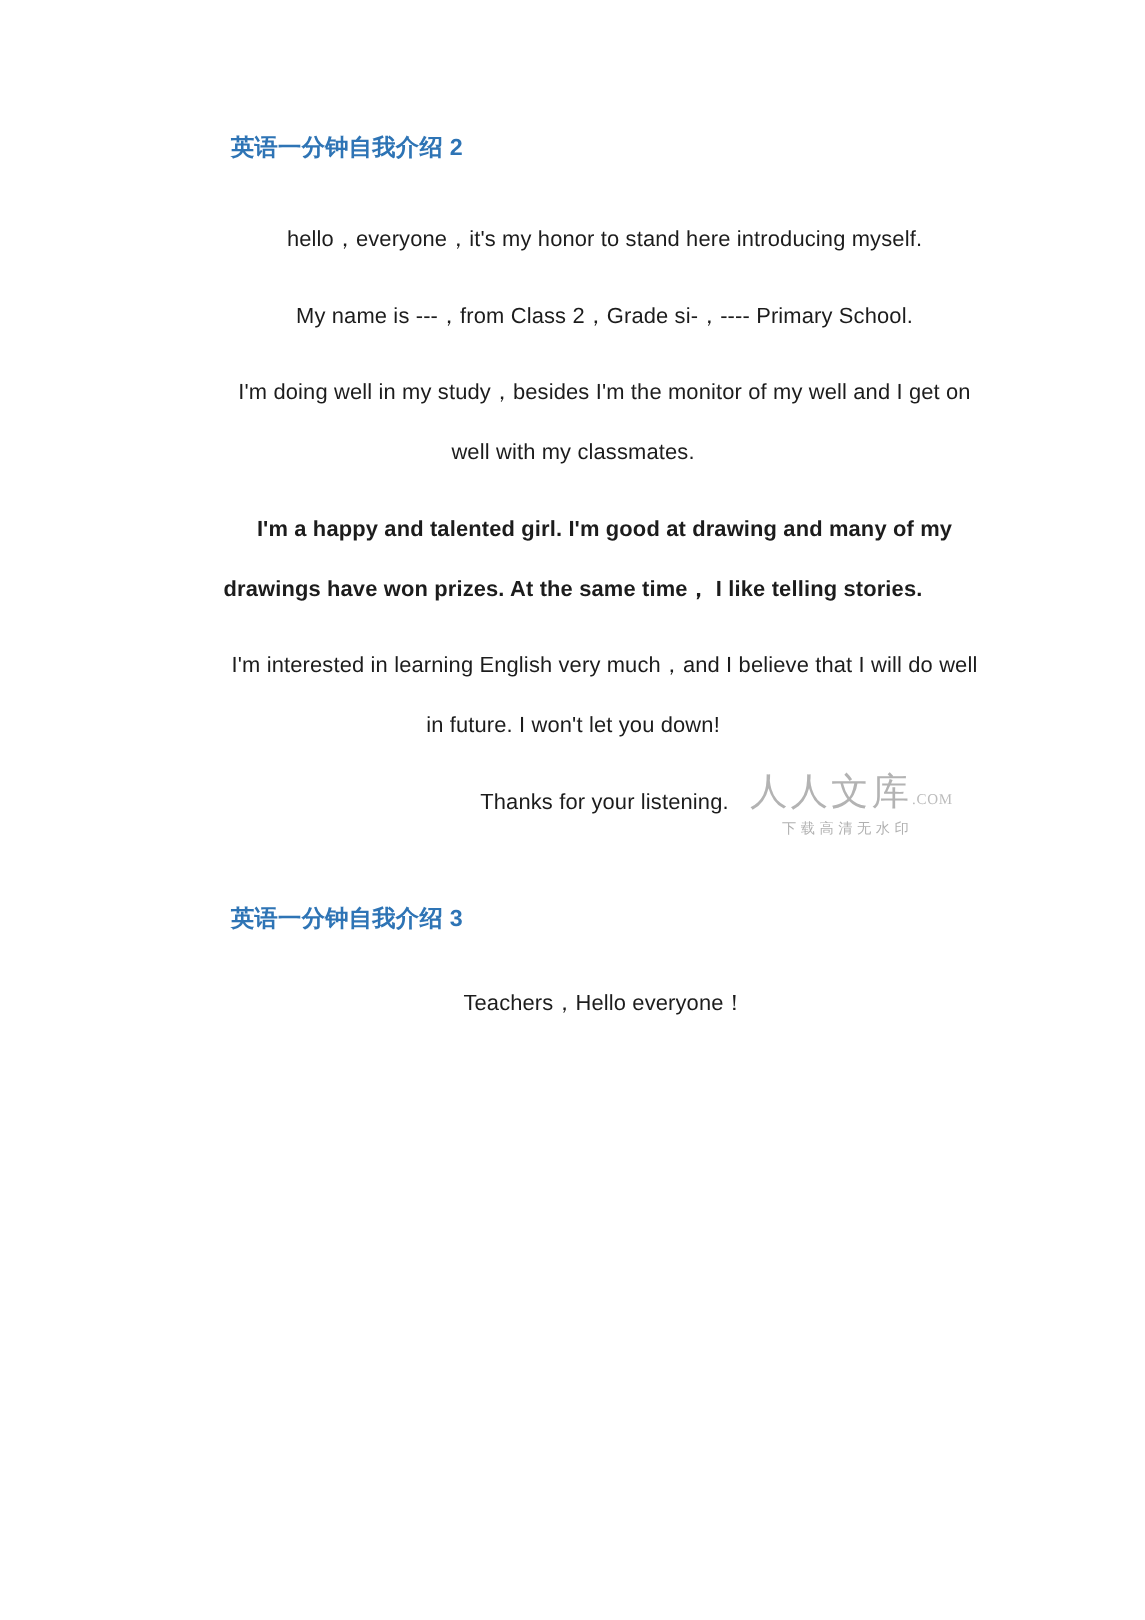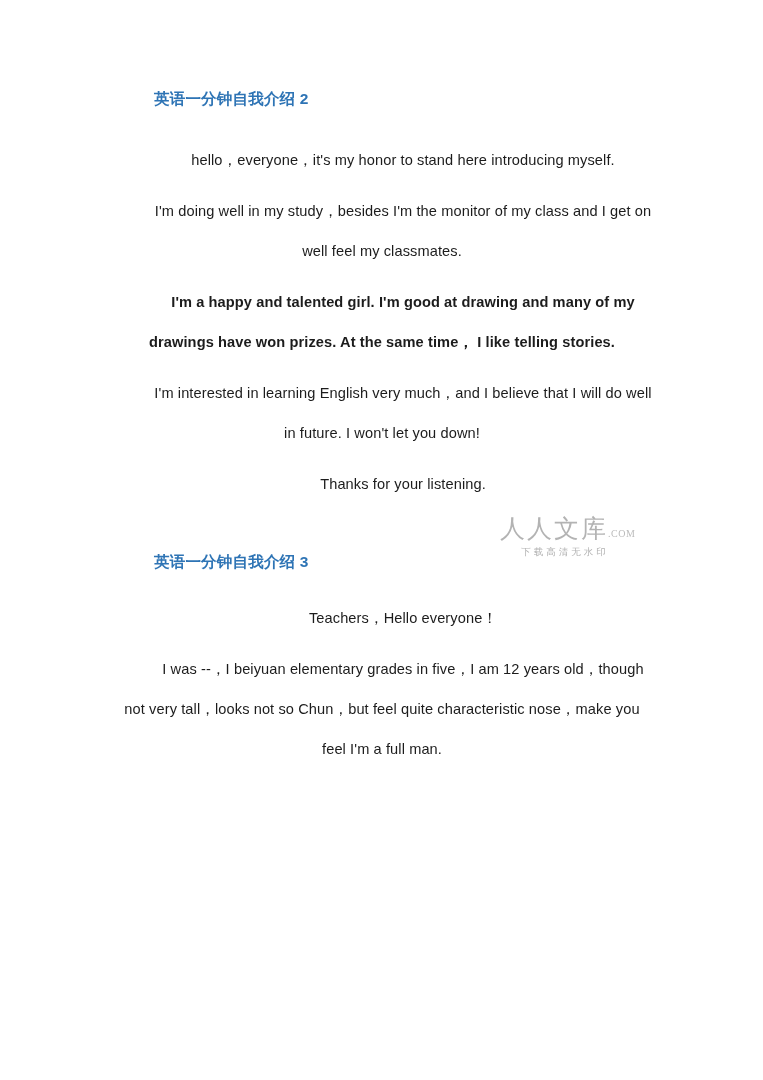--- a/index.html
+++ b/index.html
@@ -88,33 +88,33 @@
 </style>
 </head>
 <body>
 
 <div class="page">
 
   <h2 class="doc-heading heading-2">英语一分钟自我介绍 2</h2>
 
   <p class="doc-para">hello，everyone，it's my honor to stand here introducing myself.</p>
 
+  <p class="doc-para">My name is ---，from Class 2，Grade si-，---- Primary School.</p>
 
-  <p class="doc-para">I'm doing well in my study，besides I'm the monitor of my class and I get on well feel my classmates.</p>
+  <p class="doc-para">I'm doing well in my study，besides I'm the monitor of my well and I get on well with my classmates.</p>
 
   <p class="doc-para wide">I'm a happy and talented girl. I'm good at drawing and many of my drawings have won prizes. At the same time，  I like telling stories.</p>
 
   <p class="doc-para">I'm interested in learning English very much，and I believe that I will do well in future. I won't let you down!</p>
 
   <p class="doc-para">Thanks for your listening.</p>
 
   <h2 class="doc-heading heading-3">英语一分钟自我介绍 3</h2>
 
   <p class="doc-para">Teachers，Hello everyone！</p>
 
-  <p class="doc-para">I was --，I beiyuan elementary grades in five，I am 12 years old，though not very tall，looks not so Chun，but feel quite characteristic nose，make you feel I'm a full man.</p>
 
 </div>
 
 <div class="watermark">
   <div class="wm-main"><span>人人文库</span><span class="wm-com">.COM</span></div>
   <div class="wm-sub">下载高清无水印</div>
 </div>
 
 </body></html>

